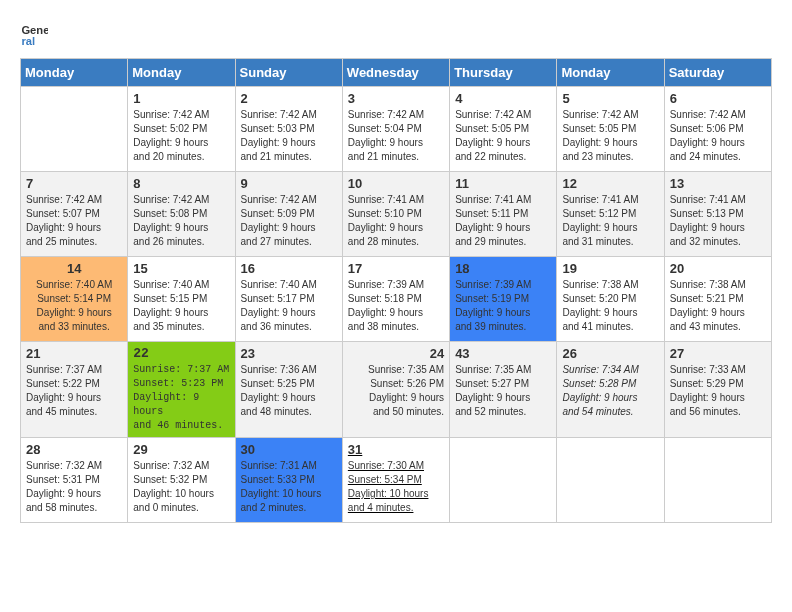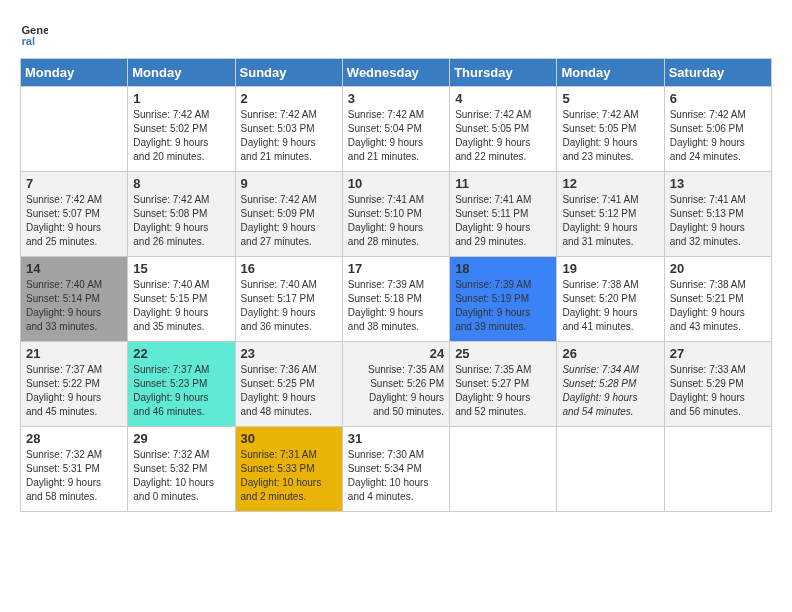--- a/index.html
+++ b/index.html
@@ -207,21 +207,21 @@
         </td>
         <td style="background-color: rgb(242, 242, 242);">
           <span class="day-number">13</span>
           <div class="day-info" style="white-space: pre-line;">Sunrise: 7:41 AM
 Sunset: 5:13 PM
 Daylight: 9 hours
 and 32 minutes.</div>
         </td>
       </tr>
       <tr>
-        <td style="background-color: #a3a3a3;">
+        <td style="background-color: #fdba74; text-align: center;">
           <span class="day-number">14</span>
           <div class="day-info" style="white-space: pre-line;">Sunrise: 7:40 AM
 Sunset: 5:14 PM
 Daylight: 9 hours
 and 33 minutes.</div>
         </td>
         <td style="background-color: rgb(255, 255, 255);">
           <span class="day-number">15</span>
           <div class="day-info" style="white-space: pre-line;">Sunrise: 7:40 AM
 Sunset: 5:15 PM
@@ -265,21 +265,21 @@
         </td>
       </tr>
       <tr>
         <td style="background-color: rgb(242, 242, 242);">
           <span class="day-number">21</span>
           <div class="day-info" style="white-space: pre-line;">Sunrise: 7:37 AM
 Sunset: 5:22 PM
 Daylight: 9 hours
 and 45 minutes.</div>
         </td>
-        <td style="background-color: #5eead4;">
+        <td style="background-color: #84cc16; font-family: Liberation Mono, monospace;">
           <span class="day-number">22</span>
           <div class="day-info" style="white-space: pre-line;">Sunrise: 7:37 AM
 Sunset: 5:23 PM
 Daylight: 9 hours
 and 46 minutes.</div>
         </td>
         <td style="background-color: rgb(242, 242, 242);">
           <span class="day-number">23</span>
           <div class="day-info" style="white-space: pre-line;">Sunrise: 7:36 AM
 Sunset: 5:25 PM
@@ -287,21 +287,21 @@
 and 48 minutes.</div>
         </td>
         <td style="background-color: rgb(242, 242, 242); text-align: right;">
           <span class="day-number">24</span>
           <div class="day-info" style="white-space: pre-line;">Sunrise: 7:35 AM
 Sunset: 5:26 PM
 Daylight: 9 hours
 and 50 minutes.</div>
         </td>
         <td style="background-color: rgb(242, 242, 242);">
-          <span class="day-number">25</span>
+          <span class="day-number">43</span>
           <div class="day-info" style="white-space: pre-line;">Sunrise: 7:35 AM
 Sunset: 5:27 PM
 Daylight: 9 hours
 and 52 minutes.</div>
         </td>
         <td style="background-color: rgb(242, 242, 242);">
           <span class="day-number">26</span>
           <div class="day-info" style="white-space: pre-line; font-style: italic;">Sunrise: 7:34 AM
 Sunset: 5:28 PM
 Daylight: 9 hours
@@ -323,28 +323,28 @@
 Daylight: 9 hours
 and 58 minutes.</div>
         </td>
         <td style="background-color: rgb(255, 255, 255);">
           <span class="day-number">29</span>
           <div class="day-info" style="white-space: pre-line;">Sunrise: 7:32 AM
 Sunset: 5:32 PM
 Daylight: 10 hours
 and 0 minutes.</div>
         </td>
-        <td style="background-color: #eab308;">
+        <td style="background-color: #3b82f6;">
           <span class="day-number">30</span>
           <div class="day-info" style="white-space: pre-line;">Sunrise: 7:31 AM
 Sunset: 5:33 PM
 Daylight: 10 hours
 and 2 minutes.</div>
         </td>
-        <td style="background-color: rgb(255, 255, 255);">
+        <td style="background-color: rgb(255, 255, 255); text-decoration: underline;">
           <span class="day-number">31</span>
           <div class="day-info" style="white-space: pre-line;">Sunrise: 7:30 AM
 Sunset: 5:34 PM
 Daylight: 10 hours
 and 4 minutes.</div>
         </td>
         <td class="empty-cell"></td>
         <td class="empty-cell"></td>
         <td class="empty-cell"></td>
       </tr>

